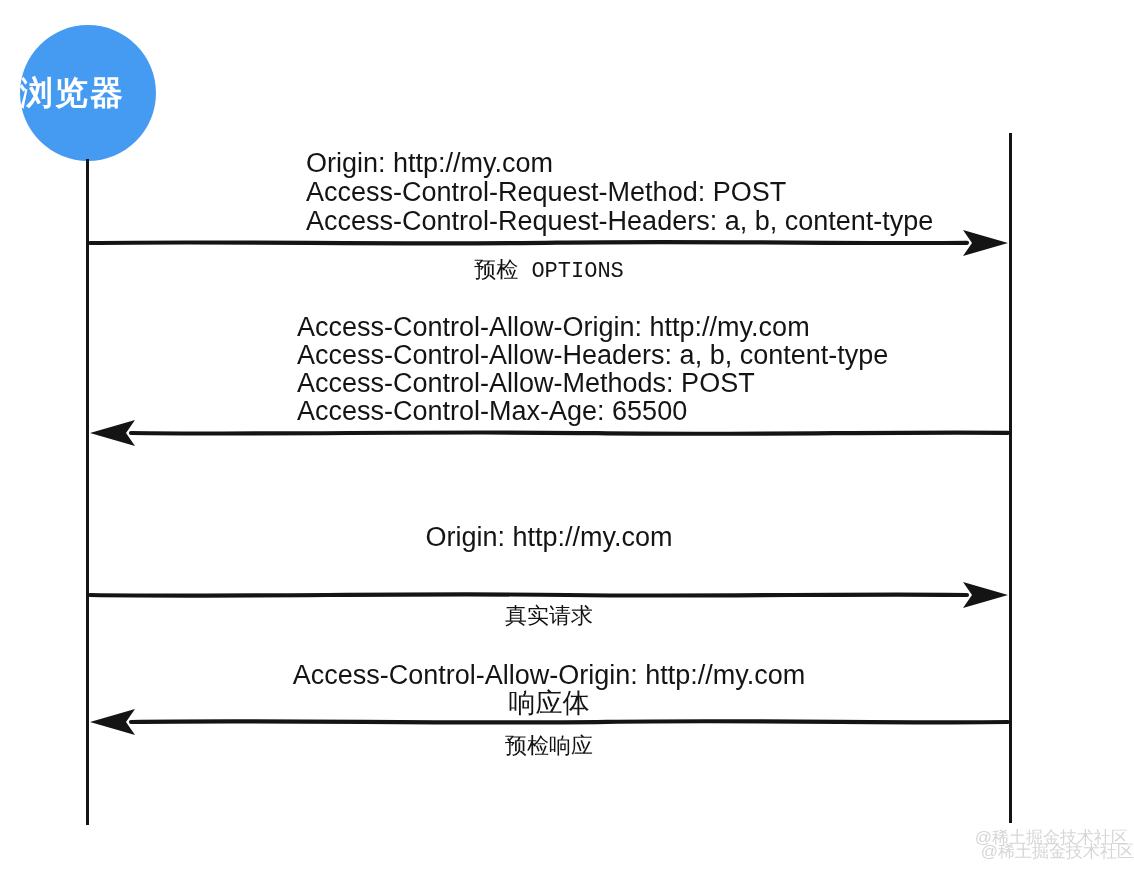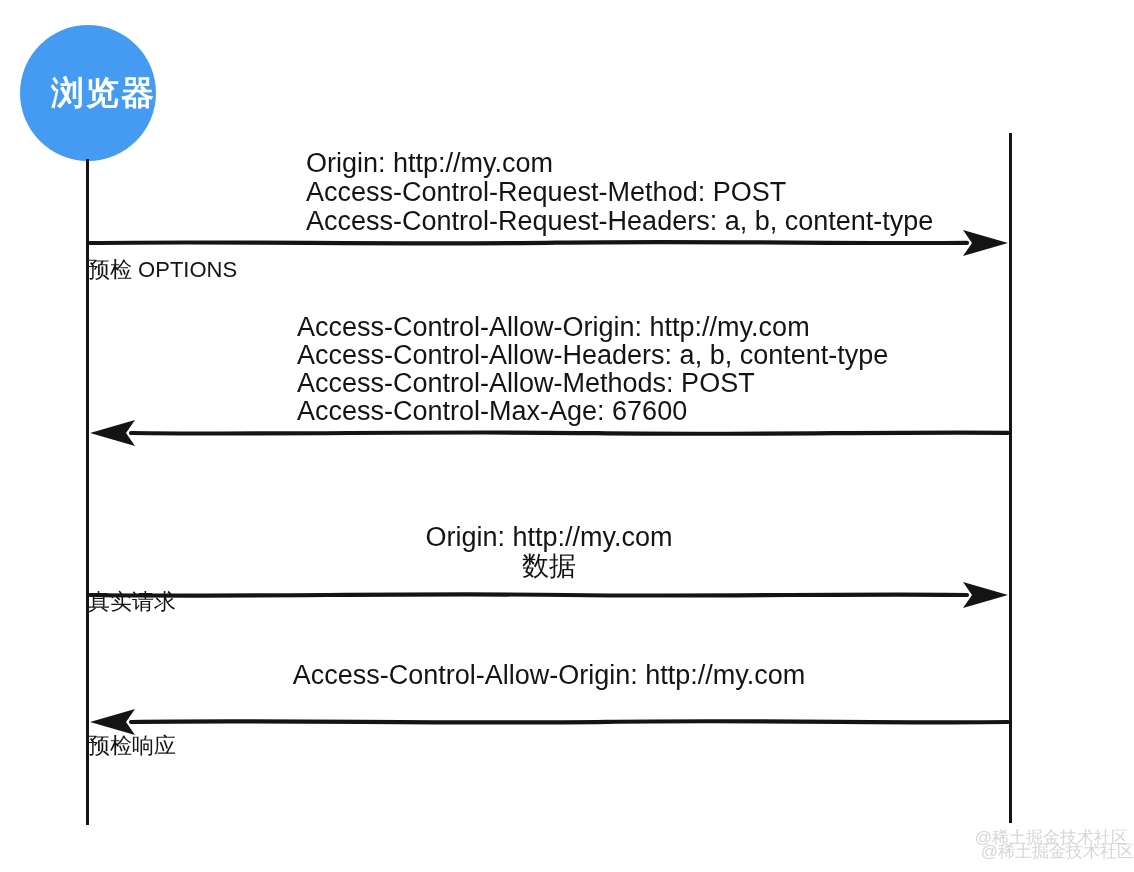--- a/index.html
+++ b/index.html
@@ -9,21 +9,21 @@
     height: 872px;
     background: #ffffff;
     overflow: hidden;
     font-family: "Liberation Sans", sans-serif;
     color: var(--color-ink, #141414);
   }
   .actor {
     position: absolute;
     display: flex;
     align-items: center;
-    justify-content: flex-end;
+    justify-content: flex-start;
     color: #ffffff;
     font-weight: bold;
     font-size: 33px;
     letter-spacing: 2px;
   }
   .actor-browser {
     left: 20px; top: 25px;
     width: 136px; height: 136px;
     border-radius: 50%;
     background: var(--color-browser, #459bf1);
@@ -62,27 +62,28 @@
   .arrow-2 { top: 414px; }
   .arrow-3 { top: 576px; }
   .arrow-4 { top: 703px; }
   .arrow path { stroke: var(--color-ink, #141414); stroke-width: 4.2; fill: none; stroke-linecap: round; }
   .arrow polygon { fill: var(--color-ink, #141414); }
 
   .msg-label {
     position: absolute;
     left: 88px;
     width: 922px;
-    text-align: left;
+    text-align: center;
     font-size: 22px;
     white-space: nowrap;
+    font-family: Liberation Mono, monospace;
   }
   .label-1 { top: 255px; }
   .label-2 { top: 447px; }
-  .label-3 { top: 587px; }
+  .label-3 { top: 601px; }
   .label-4 { top: 731px; }
 
   .watermark {
     position: absolute;
     color: var(--color-watermark, #d6d6d6);
     font-size: 17px;
     white-space: nowrap;
   }
   .wm-1 { right: 6px; top: 826px; }
   .wm-2 { right: 0px; top: 840px; }
@@ -107,39 +108,39 @@
   <svg class="arrow arrow-1" viewBox="0 0 924 38" aria-hidden="true">
     <path d="M 3 19 C 150 17 310 21 470 18.6 C 620 16.6 760 20 880 18.8"></path>
     <polygon points="876,6 921,19 876,32 885,19"></polygon>
   </svg>
   <div class="msg-label label-1">预检 OPTIONS</div>
 
   <div class="headers headers-2">
     <div>Access-Control-Allow-Origin: http://my.com</div>
     <div>Access-Control-Allow-Headers: a, b, content-type</div>
     <div>Access-Control-Allow-Methods: POST</div>
-    <div>Access-Control-Max-Age: 67600</div>
+    <div>Access-Control-Max-Age: 65500</div>
   </div>
   <svg class="arrow arrow-2" viewBox="0 0 924 38" aria-hidden="true">
     <path d="M 44 19 C 190 21 350 16.8 510 19.2 C 660 21.2 800 17.6 921 18.8"></path>
     <polygon points="48,6 3,19 48,32 39,19"></polygon>
   </svg>
 
   <div class="headers headers-3">
     <div>Origin: http://my.com</div>
-    <div>数据</div>
   </div>
   <svg class="arrow arrow-3" viewBox="0 0 924 38" aria-hidden="true">
     <path d="M 3 19 C 160 21.2 320 16.8 480 19 C 630 21 770 17.2 880 19"></path>
     <polygon points="876,6 921,19 876,32 885,19"></polygon>
   </svg>
   <div class="msg-label label-3">真实请求</div>
 
   <div class="headers headers-4">
     <div>Access-Control-Allow-Origin: http://my.com</div>
+    <div>响应体</div>
   </div>
   <svg class="arrow arrow-4" viewBox="0 0 924 38" aria-hidden="true">
     <path d="M 44 19 C 200 16.8 360 21.2 520 18.8 C 670 16.8 810 20.4 921 19"></path>
     <polygon points="48,6 3,19 48,32 39,19"></polygon>
   </svg>
   <div class="msg-label label-4">预检响应</div>
 
   <div class="watermark wm-1">@稀土掘金技术社区</div>
   <div class="watermark wm-2">@稀土掘金技术社区</div>
 

